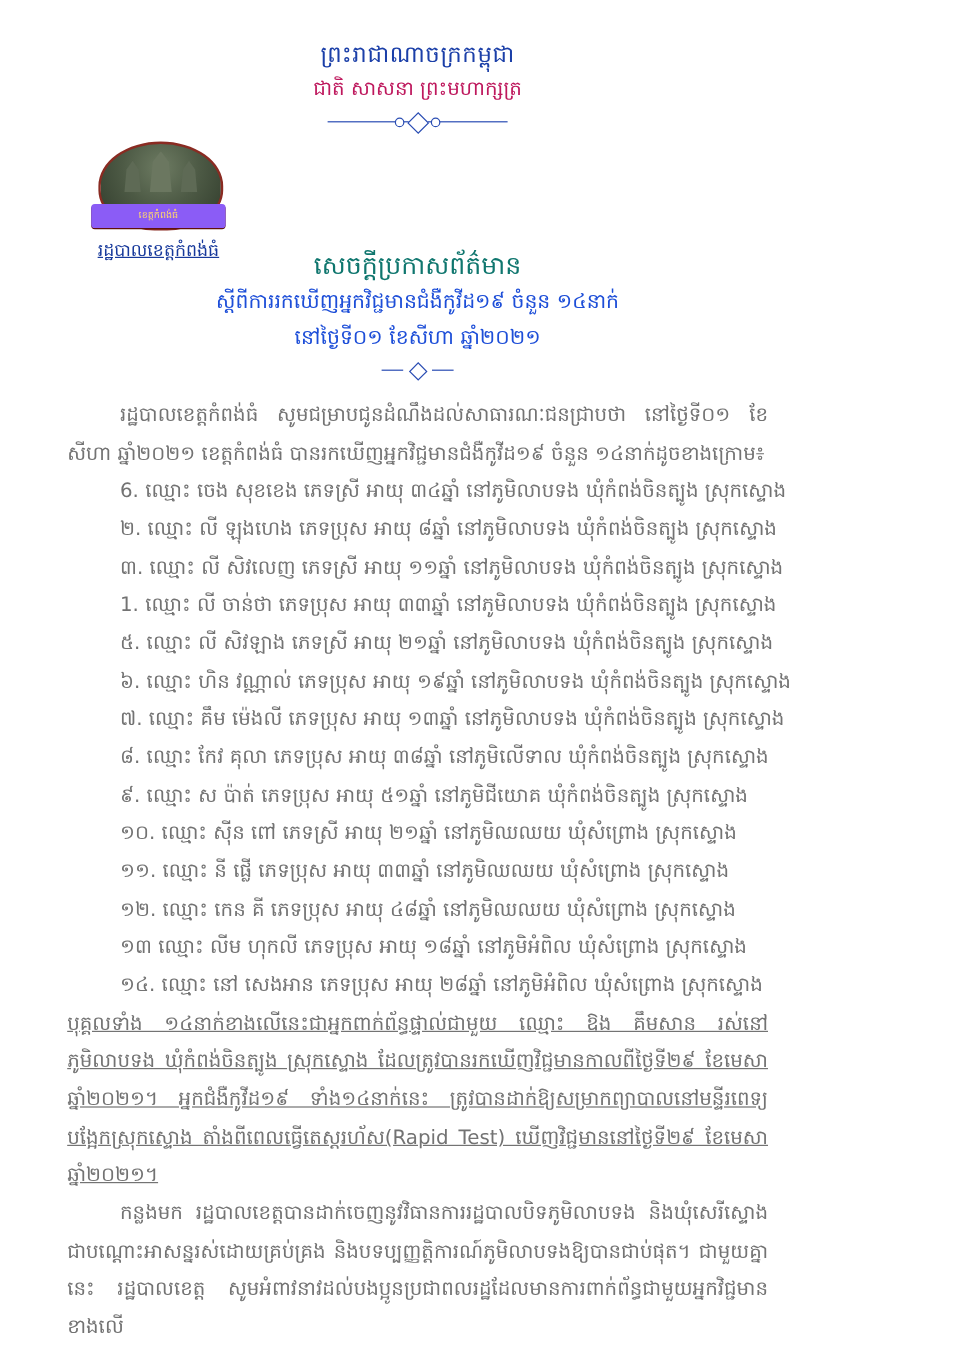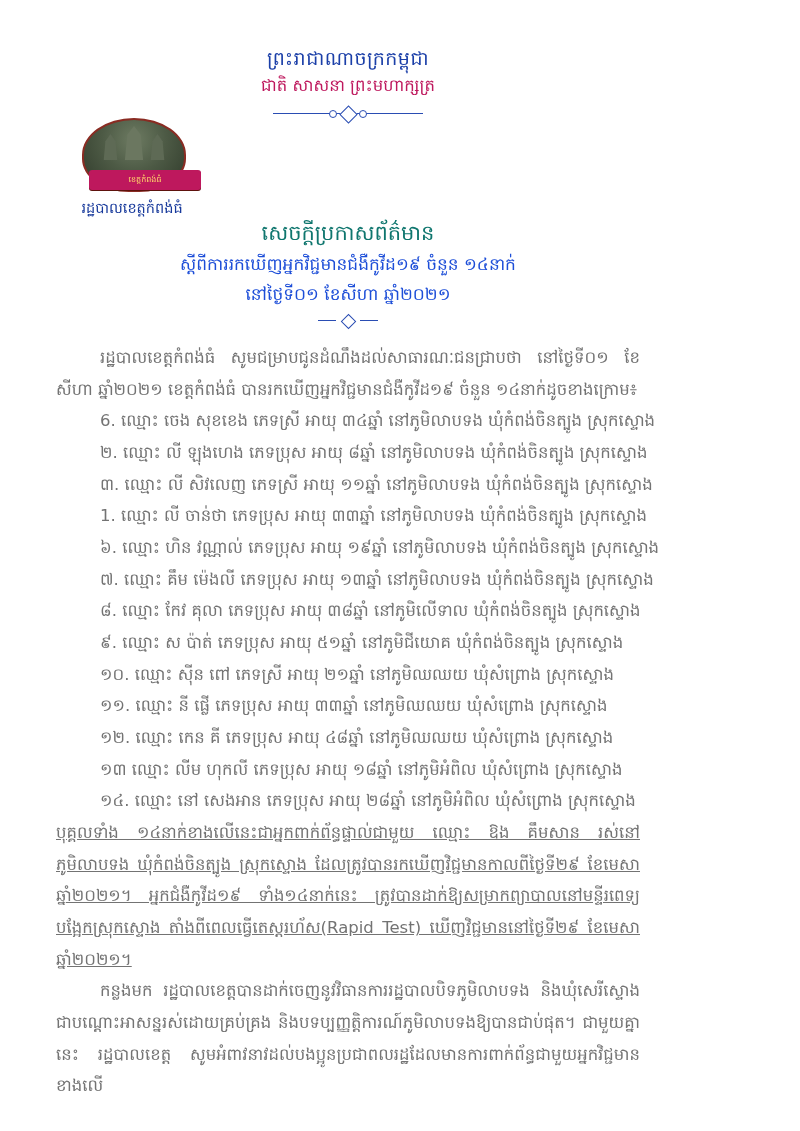--- a/index.html
+++ b/index.html
@@ -14,21 +14,21 @@
     color: #111111;
     position: relative;
     overflow: hidden;
   }
 
   .page {
     width: 696px;
     height: 1131px;
     position: relative;
     box-sizing: border-box;
-    padding: 44px 56px 10px 56px;
+    padding: 32px 56px 10px 56px;
     border-radius: 26px;
   }
 
   
   .header-block {
     text-align: center;
     color: #17399b;
   }
   .kingdom-line {
     font-size: 19px;
@@ -119,38 +119,38 @@
   .emblem .tower3 { right: 18px; }
   .emblem .ground {
     position: absolute; left: 0; bottom: 0;
     width: 100%; height: 16px;
     background: linear-gradient(#3e4a38, #27301f);
   }
   .emblem .ribbon {
     position: absolute;
     left: 0; bottom: 4px;
     width: 112px; height: 20px;
-    background: #be185d;
+    background: #8b5cf6;
     border-radius: 3px;
     box-shadow: 0 1px 0 #5e120d;
-    margin-left: 13px;
   }
   .emblem .ribbon span {
     display: block;
     color: #ffd86b;
     font-size: 8px;
     line-height: 20px;
     text-align: center;
     white-space: nowrap;
   }
   .emblem-caption {
     margin-top: 5px;
     font-size: 14.5px;
     color: #17399b;
     white-space: nowrap;
+    text-decoration: underline;
   }
 
   
   .title-block {
     margin-top: 96px;
     text-align: center;
     color: #14307f;
   }
   .doc-title {
     font-size: 21px;
@@ -246,20 +246,21 @@
   </div>
 
   <div class="body-block">
     <p class="para">រដ្ឋបាលខេត្តកំពង់ធំ សូមជម្រាបជូនដំណឹងដល់សាធារណៈជនជ្រាបថា នៅថ្ងៃទី០១ ខែសីហា ឆ្នាំ២០២១ ខេត្តកំពង់ធំ បានរកឃើញអ្នកវិជ្ជមានជំងឺកូវីដ១៩ ចំនួន ១៤នាក់ដូចខាងក្រោម៖</p>
 
     <div>
       <p class="list-item">6. ឈ្មោះ ចេង សុខខេង ភេទស្រី អាយុ ៣៤ឆ្នាំ នៅភូមិលាបទង ឃុំកំពង់ចិនត្បូង ស្រុកស្ទោង</p>
       <p class="list-item">២. ឈ្មោះ លី ឡុងហេង ភេទប្រុស អាយុ ៨ឆ្នាំ នៅភូមិលាបទង ឃុំកំពង់ចិនត្បូង ស្រុកស្ទោង</p>
       <p class="list-item">៣. ឈ្មោះ លី សិវលេញ ភេទស្រី អាយុ ១១ឆ្នាំ នៅភូមិលាបទង ឃុំកំពង់ចិនត្បូង ស្រុកស្ទោង</p>
       <p class="list-item">1. ឈ្មោះ លី ចាន់ថា ភេទប្រុស អាយុ ៣៣ឆ្នាំ នៅភូមិលាបទង ឃុំកំពង់ចិនត្បូង ស្រុកស្ទោង</p>
+      <p class="list-item">៥. ឈ្មោះ លី សិវឡាង ភេទស្រី អាយុ ២១ឆ្នាំ នៅភូមិលាបទង ឃុំកំពង់ចិនត្បូង ស្រុកស្ទោង</p>
       <p class="list-item">៦. ឈ្មោះ ហិន វណ្ណាល់ ភេទប្រុស អាយុ ១៩ឆ្នាំ នៅភូមិលាបទង ឃុំកំពង់ចិនត្បូង ស្រុកស្ទោង</p>
       <p class="list-item">៧. ឈ្មោះ គឹម ម៉េងលី ភេទប្រុស អាយុ ១៣ឆ្នាំ នៅភូមិលាបទង ឃុំកំពង់ចិនត្បូង ស្រុកស្ទោង</p>
       <p class="list-item">៨. ឈ្មោះ កែវ គុលា ភេទប្រុស អាយុ ៣៨ឆ្នាំ នៅភូមិលើទាល ឃុំកំពង់ចិនត្បូង ស្រុកស្ទោង</p>
       <p class="list-item">៩. ឈ្មោះ ស ប៉ាត់ ភេទប្រុស អាយុ ៥១ឆ្នាំ នៅភូមិជីយោគ ឃុំកំពង់ចិនត្បូង ស្រុកស្ទោង</p>
       <p class="list-item">១០. ឈ្មោះ ស៊ីន ពៅ ភេទស្រី អាយុ ២១ឆ្នាំ នៅភូមិឈឈយ ឃុំសំព្រោង ស្រុកស្ទោង</p>
       <p class="list-item">១១. ឈ្មោះ នី ផ្លើ ភេទប្រុស អាយុ ៣៣ឆ្នាំ នៅភូមិឈឈយ ឃុំសំព្រោង ស្រុកស្ទោង</p>
       <p class="list-item">១២. ឈ្មោះ កេន គី ភេទប្រុស អាយុ ៤៨ឆ្នាំ នៅភូមិឈឈយ ឃុំសំព្រោង ស្រុកស្ទោង</p>
       <p class="list-item">១៣ ឈ្មោះ លីម ហុកលី ភេទប្រុស អាយុ ១៨ឆ្នាំ នៅភូមិអំពិល ឃុំសំព្រោង ស្រុកស្ទោង</p>
       <p class="list-item">១៤. ឈ្មោះ នៅ សេងអាន ភេទប្រុស អាយុ ២៨ឆ្នាំ នៅភូមិអំពិល ឃុំសំព្រោង ស្រុកស្ទោង</p>
     </div>

